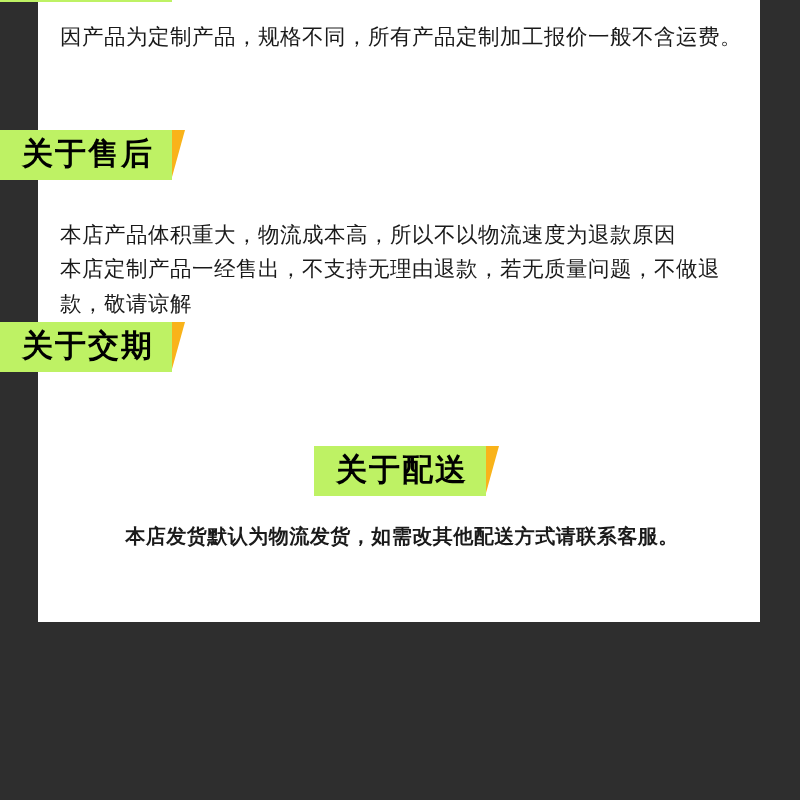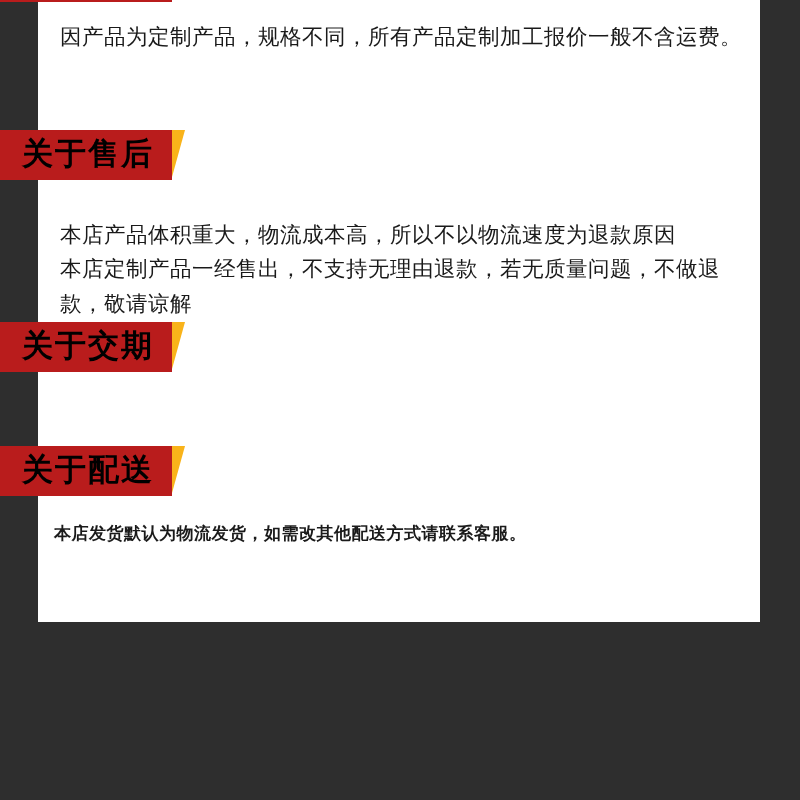--- a/index.html
+++ b/index.html
@@ -30,21 +30,21 @@
   }
   
   .section {
     position: absolute;
     left: 0;
     width: 800px;
   }
   .tag {
     position: relative;
     display: inline-block;
-    background: #b91c1c;
+    background: #bef264;
     color: #000000;
     font-size: 31px;
     font-weight: bold;
     letter-spacing: 2px;
     padding: 6px 18px 8px 22px;
     line-height: 1.15;
     box-sizing: border-box;
   }
   .tag::after {
     content: "";
@@ -61,35 +61,35 @@
     margin-left: 60px;
     margin-right: 50px;
     color: #1a1a1a;
     font-size: 21.5px;
     line-height: 1.62;
     letter-spacing: 0.5px;
     white-space: pre-line;
   }
   .body-text.bold {
     font-weight: bold;
-    font-size: 17px;
+    font-size: 20px;
     margin-left: 54px;
   }
 
   
   #sec-freight   { top: -48px; }
   #sec-freight .body-text { margin-top: 18px; }
 
   #sec-after     { top: 130px; }
   #sec-after .body-text { margin-top: 38px; }
 
   #sec-delivery-date { top: 322px; text-decoration: underline; }
   #sec-delivery-date .body-text { margin-top: 24px; }
 
-  #sec-shipping  { top: 446px; }
+  #sec-shipping  { top: 446px; text-align: center; }
   #sec-shipping .body-text { margin-top: 24px; }
 </style>
 </head>
 <body>
 
 <div class="page">
 
   <div class="panel"></div>
 
   <div class="section" id="sec-freight">

